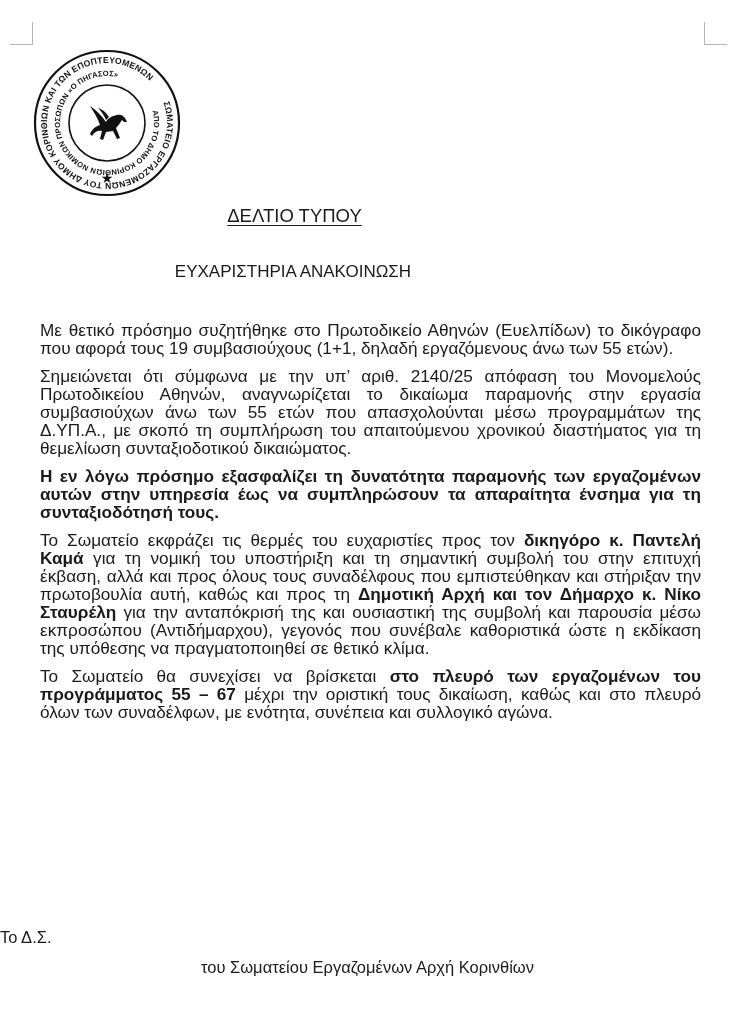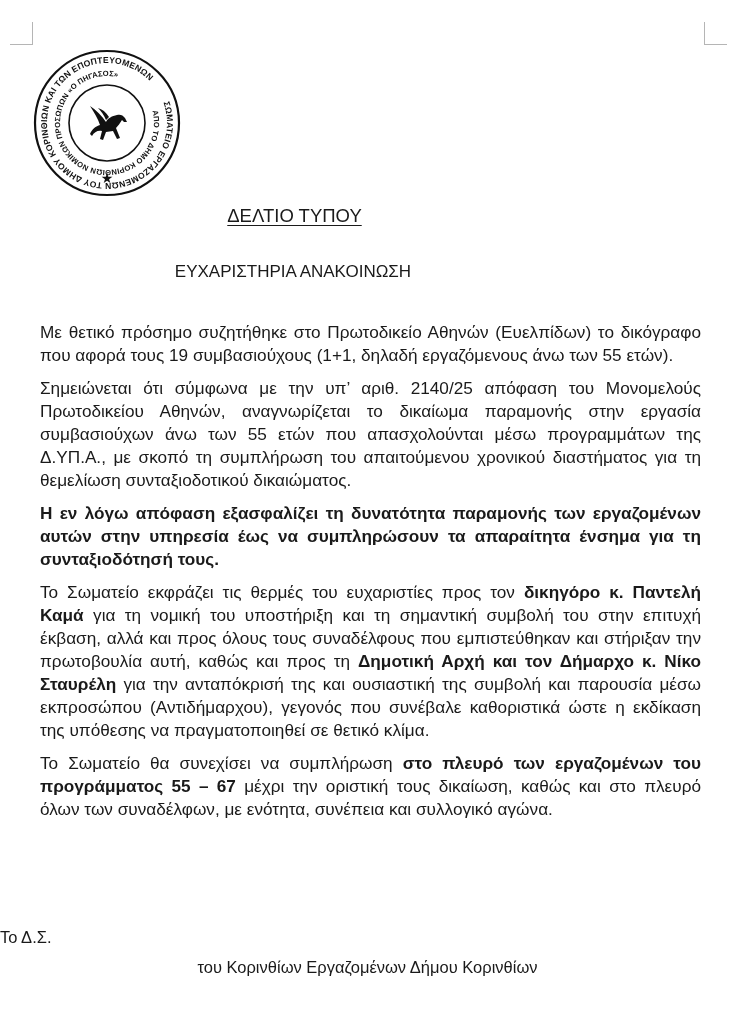--- a/index.html
+++ b/index.html
@@ -61,21 +61,21 @@
       top: 262px;
       text-align: center;
       font-size: 17px;
     }
     .body-text {
       position: absolute;
       left: 40px;
       top: 321px;
       width: 661px;
       font-size: 17.2px;
-      line-height: 23px;
+      line-height: 18px;
       text-align: justify;
     }
     .body-text p {
       margin: 0 0 10px 0;
     }
     .body-text b {
       font-weight: bold;
     }
     .sign1 {
       position: absolute;
@@ -123,19 +123,19 @@
 
 <div class="title">
   <span>ΔΕΛΤΙΟ ΤΥΠΟΥ</span>
 </div>
 
 <div class="subtitle">ΕΥΧΑΡΙΣΤΗΡΙΑ ΑΝΑΚΟΙΝΩΣΗ</div>
 
 <div class="body-text">
   <p>Με θετικό πρόσημο συζητήθηκε στο Πρωτοδικείο Αθηνών (Ευελπίδων) το δικόγραφο που αφορά τους 19 συμβασιούχους (1+1, δηλαδή εργαζόμενους άνω των 55 ετών).</p>
   <p>Σημειώνεται ότι σύμφωνα με την υπ’ αριθ. 2140/25 απόφαση του Μονομελούς Πρωτοδικείου Αθηνών, αναγνωρίζεται το δικαίωμα παραμονής στην εργασία συμβασιούχων άνω των 55 ετών που απασχολούνται μέσω προγραμμάτων της Δ.ΥΠ.Α., με σκοπό τη συμπλήρωση του απαιτούμενου χρονικού διαστήματος για τη θεμελίωση συνταξιοδοτικού δικαιώματος.</p>
-  <p><b>Η εν λόγω απόφαση εξασφαλίζει τη δυνατότητα παραμονής των εργαζομένων αυτών στην υπηρεσία έως να συμπληρώσουν τα απαραίτητα ένσημα για τη συνταξιοδότησή τους.</b></p>
+  <p><b>Η εν λόγω πρόσημο εξασφαλίζει τη δυνατότητα παραμονής των εργαζομένων αυτών στην υπηρεσία έως να συμπληρώσουν τα απαραίτητα ένσημα για τη συνταξιοδότησή τους.</b></p>
   <p><span>Το Σωματείο εκφράζει τις θερμές του ευχαριστίες προς τον </span><b>δικηγόρο κ. Παντελή Καμά</b><span> για τη νομική του υποστήριξη και τη σημαντική συμβολή του στην επιτυχή έκβαση, αλλά και προς όλους τους συναδέλφους που εμπιστεύθηκαν και στήριξαν την πρωτοβουλία αυτή, καθώς και προς τη </span><b>Δημοτική Αρχή και τον Δήμαρχο κ. Νίκο Σταυρέλη</b><span> για την ανταπόκρισή της και ουσιαστική της συμβολή και παρουσία μέσω εκπροσώπου (Αντιδήμαρχου), γεγονός που συνέβαλε καθοριστικά ώστε η εκδίκαση της υπόθεσης να πραγματοποιηθεί σε θετικό κλίμα.</span></p>
-  <p><span>Το Σωματείο θα συνεχίσει να συμπλήρωση </span><b>στο πλευρό των εργαζομένων του προγράμματος 55 – 67</b><span> μέχρι την οριστική τους δικαίωση, καθώς και στο πλευρό όλων των συναδέλφων, με ενότητα, συνέπεια και συλλογικό αγώνα.</span></p>
+  <p><span>Το Σωματείο θα συνεχίσει να βρίσκεται </span><b>στο πλευρό των εργαζομένων του προγράμματος 55 – 67</b><span> μέχρι την οριστική τους δικαίωση, καθώς και στο πλευρό όλων των συναδέλφων, με ενότητα, συνέπεια και συλλογικό αγώνα.</span></p>
 </div>
 
 <div class="sign1">Το Δ.Σ.</div>
-<div class="sign2">του Κορινθίων Εργαζομένων Δήμου Κορινθίων</div>
+<div class="sign2">του Σωματείου Εργαζομένων Αρχή Κορινθίων</div>
 
 </body></html>

